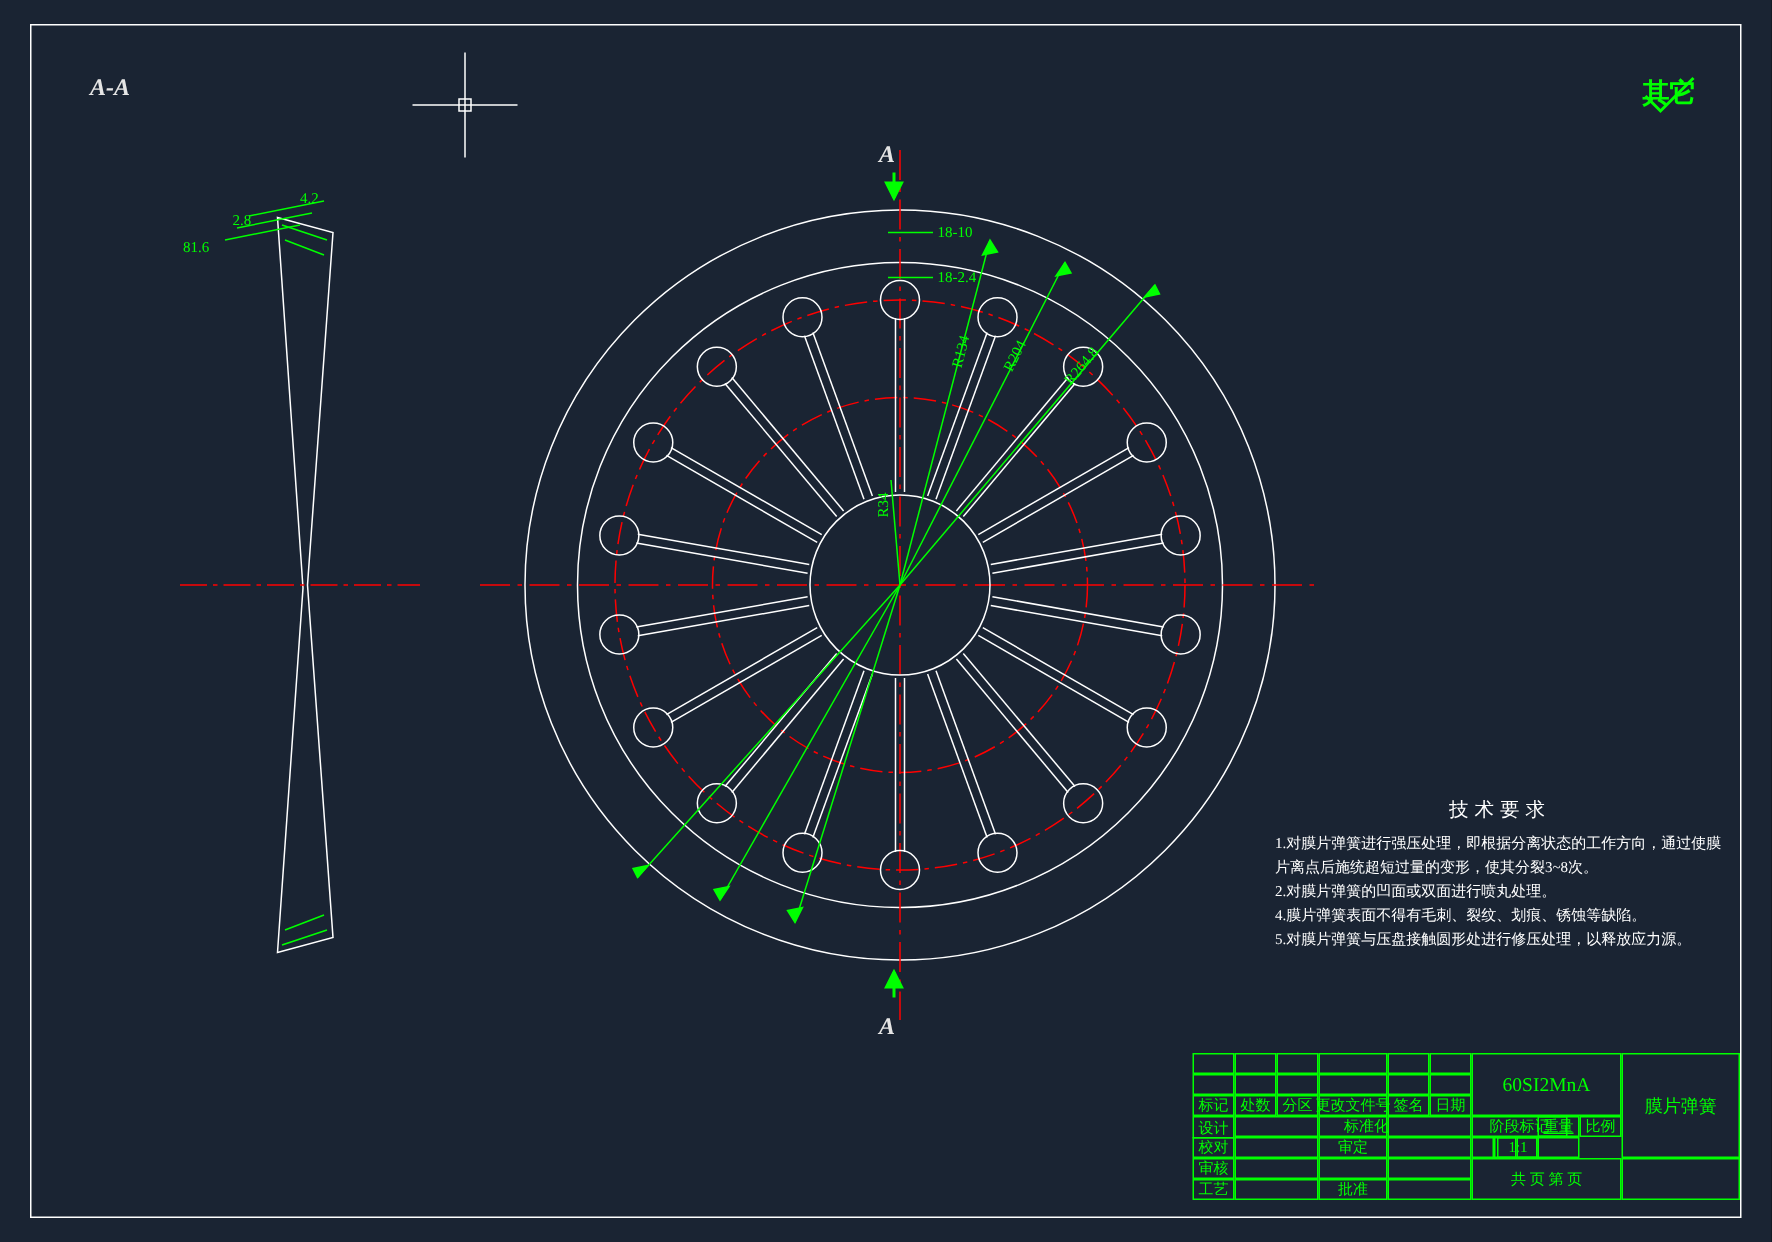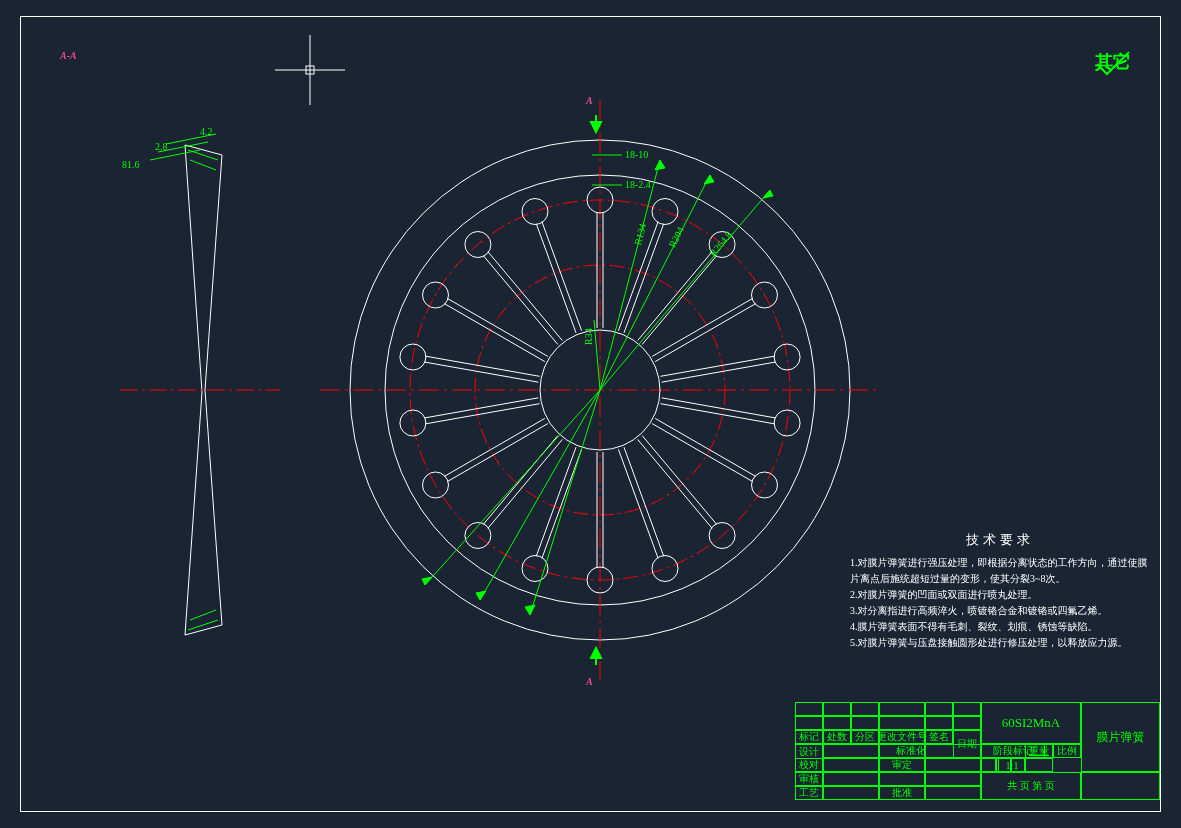--- a/index.html
+++ b/index.html
@@ -43,22 +43,22 @@
     font-size:10px;
     line-height:1.6;
   }
   .req-title{
     text-align:center;
     font-size:13px;
     margin-bottom:4px;
     letter-spacing:4px;
   }
   .section-label{
-    position:absolute; color:#ec4899;
-    font-size:10px; font-style:italic; font-weight:bold;
+    position:absolute; color:#e5e5e5;
+    font-size:16px; font-style:italic; font-weight:bold;
   }
   .other-mark{
     position:absolute;
     right:50px; top:50px;
     color:#00ff00;
     font-size:18px;
     font-weight:bold;
     display:flex;
     align-items:center;
     gap:2px;
@@ -223,21 +223,20 @@
     <span>其它</span>
     <svg width="36" height="28">
       <polyline points="2,14 12,24 34,2" fill="none" stroke="#00ff00" stroke-width="2"></polyline>
     </svg>
   </div>
 
   <div class="req-block">
     <div class="req-title">技术要求</div>
     <div>1.对膜片弹簧进行强压处理，即根据分离状态的工作方向，通过使膜片离点后施统超短过量的变形，使其分裂3~8次。</div>
     <div>2.对膜片弹簧的凹面或双面进行喷丸处理。</div>
-    <div>3.对分离指进行高频淬火，喷镀铬合金和镀铬或四氟乙烯。</div>
     <div>4.膜片弹簧表面不得有毛刺、裂纹、划痕、锈蚀等缺陷。</div>
     <div>5.对膜片弹簧与压盘接触圆形处进行修压处理，以释放应力源。</div>
   </div>
 
   <div>
 
     <div class="tb-cell" style="left:795px; top:702px; width:28px; height:14px;"></div>
     <div class="tb-cell" style="left:823px; top:702px; width:28px; height:14px;"></div>
     <div class="tb-cell" style="left:851px; top:702px; width:28px; height:14px;"></div>
     <div class="tb-cell" style="left:879px; top:702px; width:46px; height:14px;"></div>
@@ -249,21 +248,21 @@
     <div class="tb-cell" style="left:851px; top:716px; width:28px; height:14px;"></div>
     <div class="tb-cell" style="left:879px; top:716px; width:46px; height:14px;"></div>
     <div class="tb-cell" style="left:925px; top:716px; width:28px; height:14px;"></div>
     <div class="tb-cell" style="left:953px; top:716px; width:28px; height:14px;"></div>
 
     <div class="tb-cell" style="left:795px; top:730px; width:28px; height:14px;">标记</div>
     <div class="tb-cell" style="left:823px; top:730px; width:28px; height:14px;">处数</div>
     <div class="tb-cell" style="left:851px; top:730px; width:28px; height:14px;">分区</div>
     <div class="tb-cell" style="left:879px; top:730px; width:46px; height:14px;">更改文件号</div>
     <div class="tb-cell" style="left:925px; top:730px; width:28px; height:14px;">签名</div>
-    <div class="tb-cell" style="left:953px; top:730px; width:28px; height:28px;">日期</div>
+    <div class="tb-cell" style="left:953px; top:730px; width:28px; height:14px;">日期</div>
 
     <div class="tb-cell" style="left:795px; top:744px; width:28px; height:15px;">设计</div>
     <div class="tb-cell" style="left:823px; top:744px; width:56px; height:14px;"></div>
     <div class="tb-cell" style="left:879px; top:744px; width:46px; height:14px;padding-left:20px;">标准化</div>
     <div class="tb-cell" style="left:925px; top:744px; width:56px; height:14px;"></div>
 
     <div class="tb-cell" style="left:795px; top:758px; width:28px; height:14px;">校对</div>
     <div class="tb-cell" style="left:823px; top:758px; width:56px; height:14px;"></div>
     <div class="tb-cell" style="left:879px; top:758px; width:46px; height:14px;">审定</div>
     <div class="tb-cell" style="left:925px; top:758px; width:56px; height:14px;"></div>

